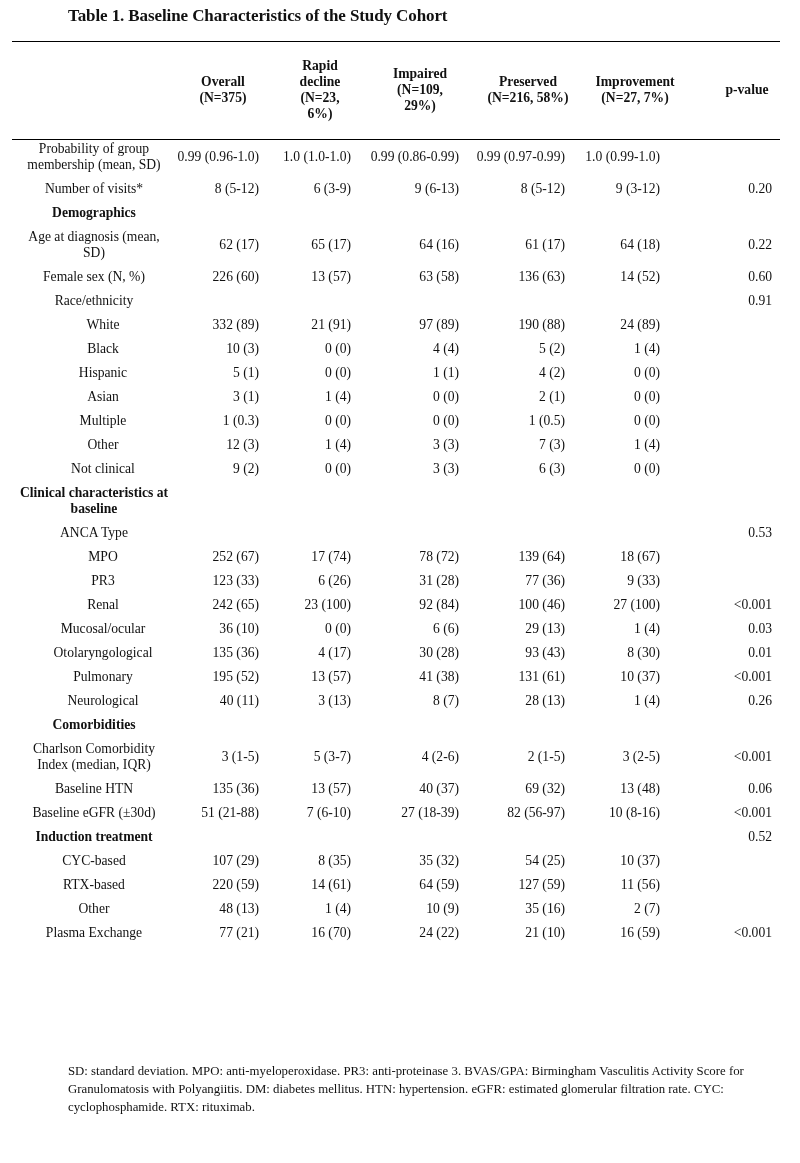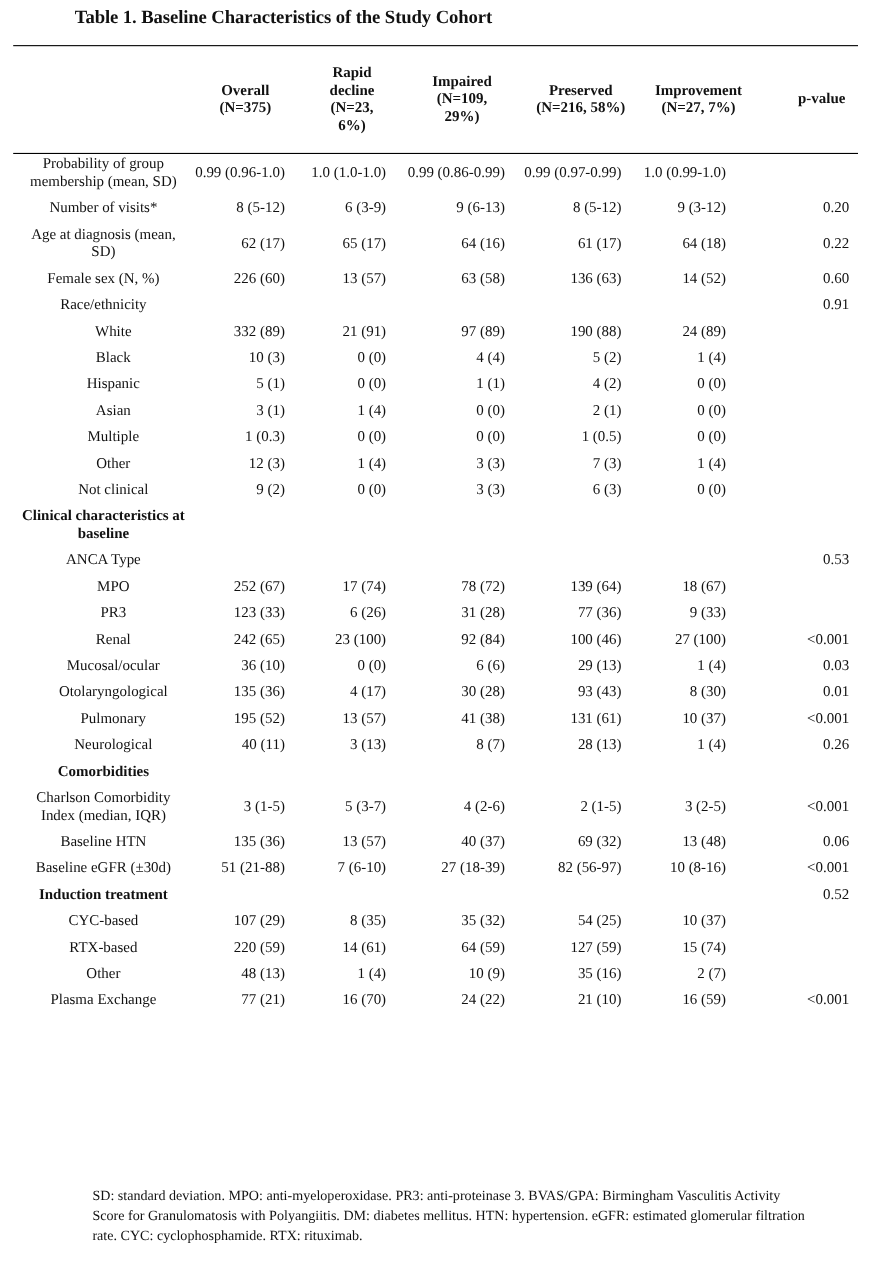--- a/index.html
+++ b/index.html
@@ -46,21 +46,21 @@
     tbody td.num.c3 { padding-right: 15px; }
     tbody td.num.c4 { padding-right: 17px; }
     tbody td.num.c5 { padding-right: 28px; }
     tbody td.num.c6 { padding-right: 8px; }
     tbody tr.first td { padding-top: 3px; }
 
     .footnote {
       position: absolute; left: 68px; top: 1062px; width: 680px;
       font-size: 12.8px; line-height: 18px;
     }
-    .footnote p { margin: 16px; }
+    .footnote p { margin: 0; }
   </style>
 </head>
 <body>
 
 <div class="title">Table 1. Baseline Characteristics of the Study Cohort</div>
 <div class="rule top"></div>
 <div class="rule mid"></div>
 
 <table class="t">
   <colgroup>
@@ -95,20 +95,29 @@
       </tr>
       <tr class="row">
         <td class="lbl">Number of visits*</td>
         <td class="num c1">8 (5-12)</td>
         <td class="num c2">6 (3-9)</td>
         <td class="num c3">9 (6-13)</td>
         <td class="num c4">8 (5-12)</td>
         <td class="num c5">9 (3-12)</td>
         <td class="num c6">0.20</td>
       </tr>
+      <tr class="section">
+        <td class="lbl">Demographics</td>
+        <td class="num c1"></td>
+        <td class="num c2"></td>
+        <td class="num c3"></td>
+        <td class="num c4"></td>
+        <td class="num c5"></td>
+        <td class="num c6"></td>
+      </tr>
       <tr class="row">
         <td class="lbl">Age at diagnosis (mean, SD)</td>
         <td class="num c1">62 (17)</td>
         <td class="num c2">65 (17)</td>
         <td class="num c3">64 (16)</td>
         <td class="num c4">61 (17)</td>
         <td class="num c5">64 (18)</td>
         <td class="num c6">0.22</td>
       </tr>
       <tr class="row">
@@ -326,21 +335,21 @@
         <td class="num c4">54 (25)</td>
         <td class="num c5">10 (37)</td>
         <td class="num c6"></td>
       </tr>
       <tr class="row">
         <td class="lbl">RTX-based</td>
         <td class="num c1">220 (59)</td>
         <td class="num c2">14 (61)</td>
         <td class="num c3">64 (59)</td>
         <td class="num c4">127 (59)</td>
-        <td class="num c5">15 (74)</td>
+        <td class="num c5">11 (56)</td>
         <td class="num c6"></td>
       </tr>
       <tr class="row">
         <td class="lbl">Other</td>
         <td class="num c1">48 (13)</td>
         <td class="num c2">1 (4)</td>
         <td class="num c3">10 (9)</td>
         <td class="num c4">35 (16)</td>
         <td class="num c5">2 (7)</td>
         <td class="num c6"></td>

